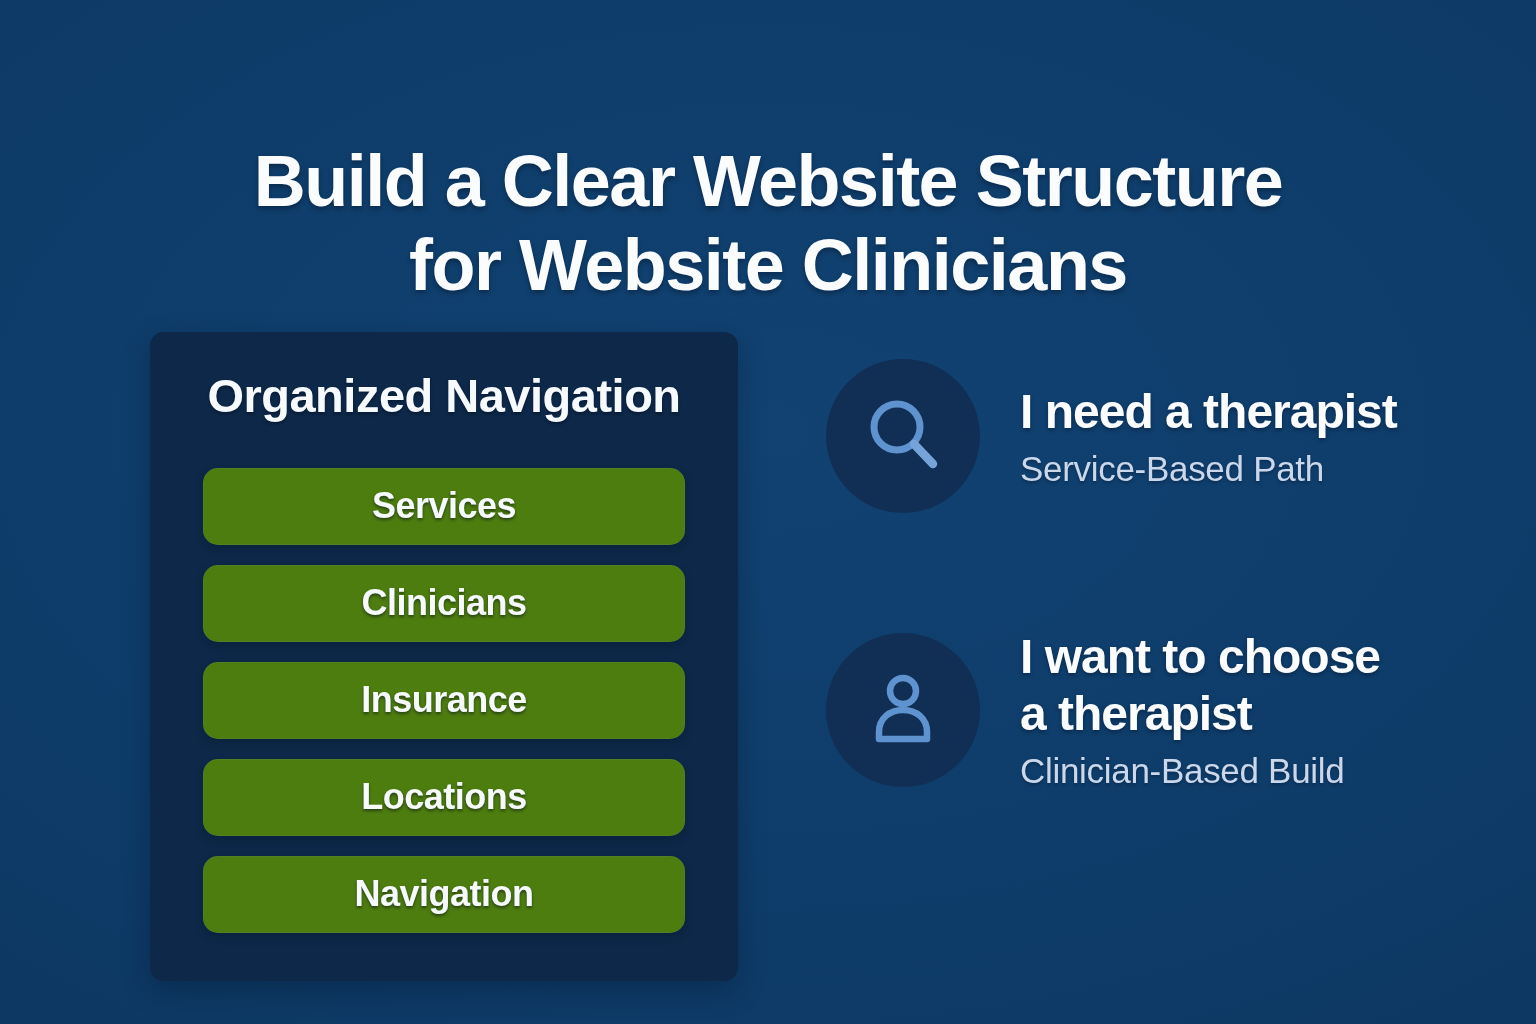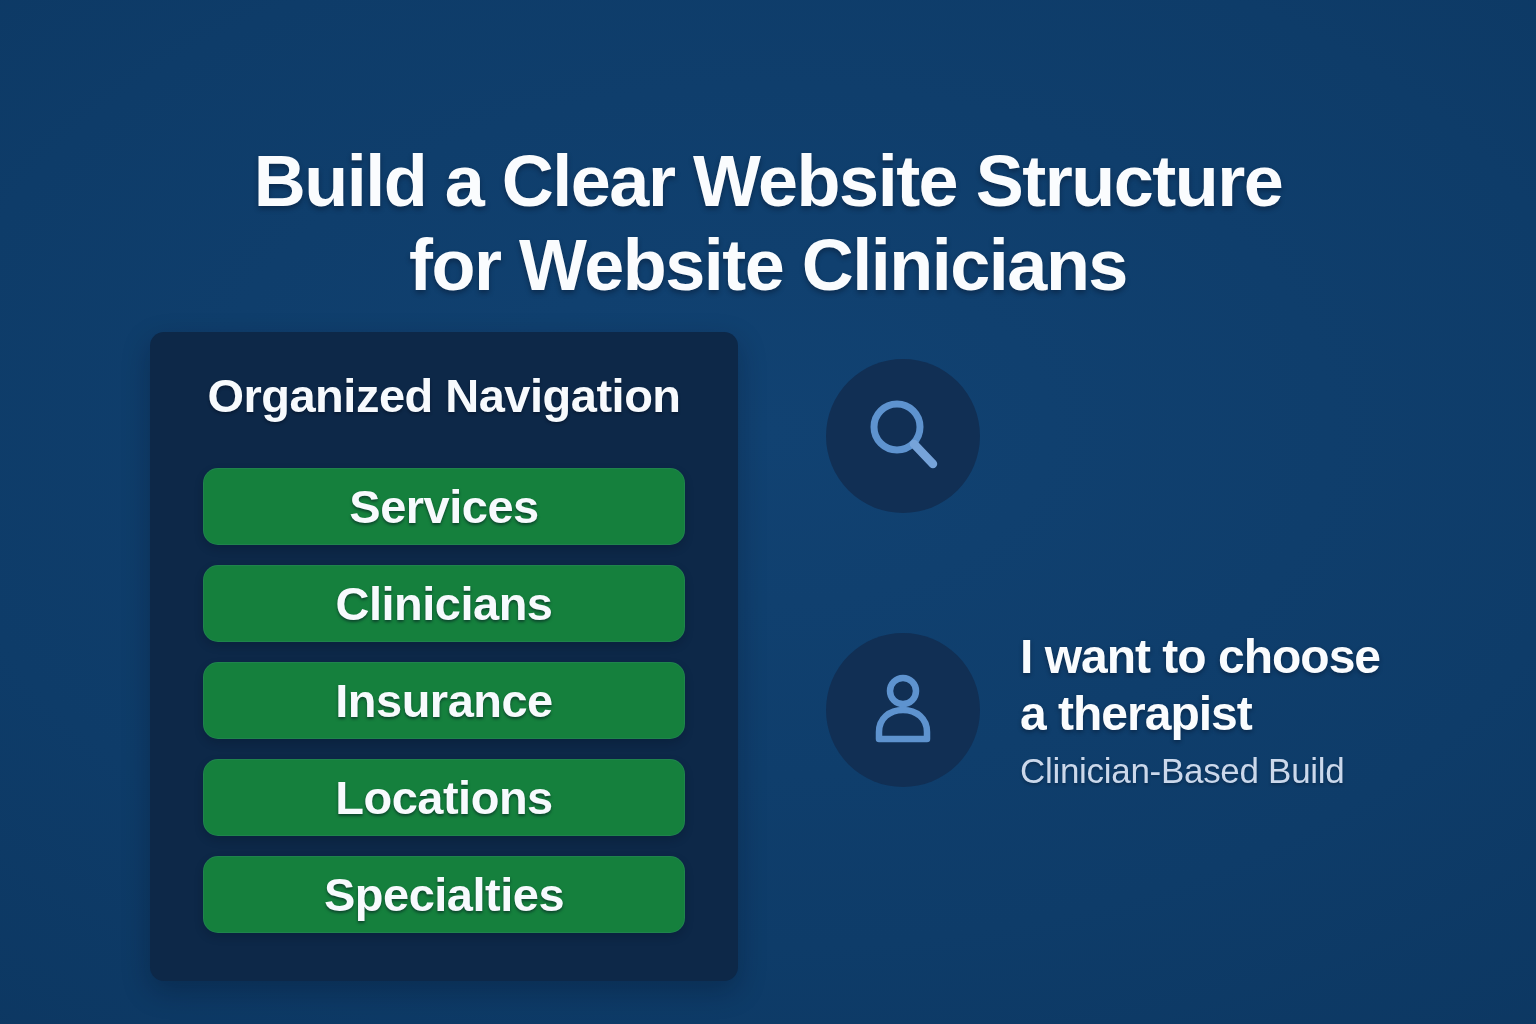--- a/index.html
+++ b/index.html
@@ -59,27 +59,27 @@
   }
   .nav-buttons {
     margin-top: 45px;
     display: flex;
     flex-direction: column;
     gap: 20px;
   }
   .nav-button {
     height: 77px;
     width: 100%;
-    background: #15803d;
+    background: #4d7c0f;
     border: 1px solid rgba(130, 170, 215, 0.10);
     border-radius: 15px;
     display: flex;
     align-items: center;
     justify-content: center;
-    font-size: 47px;
+    font-size: 36px;
     font-weight: 600;
     letter-spacing: -0.5px;
     color: #f7fafd;
     text-shadow: 0 2px 3px rgba(3, 12, 28, 0.5);
     box-shadow: 0 4px 8px rgba(3, 12, 28, 0.22);
     cursor: pointer;
   }
 
   
   .path-row {
@@ -134,32 +134,36 @@
     <span>for Website Clinicians</span>
   </h1>
 
   <div class="nav-card">
     <div class="nav-card-heading">Organized Navigation</div>
     <div class="nav-buttons">
       <div class="nav-button">Services</div>
       <div class="nav-button">Clinicians</div>
       <div class="nav-button">Insurance</div>
       <div class="nav-button">Locations</div>
-      <div class="nav-button">Specialties</div>
+      <div class="nav-button">Navigation</div>
     </div>
   </div>
 
   <div class="path-row row-1">
     <div class="icon-circle">
       <span>
         <svg width="100" height="100" viewBox="0 0 100 100" fill="none">
           <circle cx="44" cy="41" r="23" stroke="#5e93cf" stroke-width="7"></circle>
           <line x1="61" y1="58" x2="80" y2="78" stroke="#76a3d9" stroke-width="8.5" stroke-linecap="round"></line>
         </svg>
       </span>
+    </div>
+    <div class="path-text">
+      <div class="path-title">I need a therapist</div>
+      <div class="path-subtitle">Service-Based Path</div>
     </div>
   </div>
 
   <div class="path-row row-2">
     <div class="icon-circle">
       <span>
         <svg width="100" height="100" viewBox="0 0 100 100" fill="none">
           <circle cx="50" cy="31" r="13" stroke="#5e93cf" stroke-width="6.5"></circle>
           <path d="M26 79 V72 C26 58.5 36.5 50 50 50 C63.5 50 74 58.5 74 72 V79 Z" stroke="#5e93cf" stroke-width="6.5" stroke-linejoin="round"></path>
         </svg>

